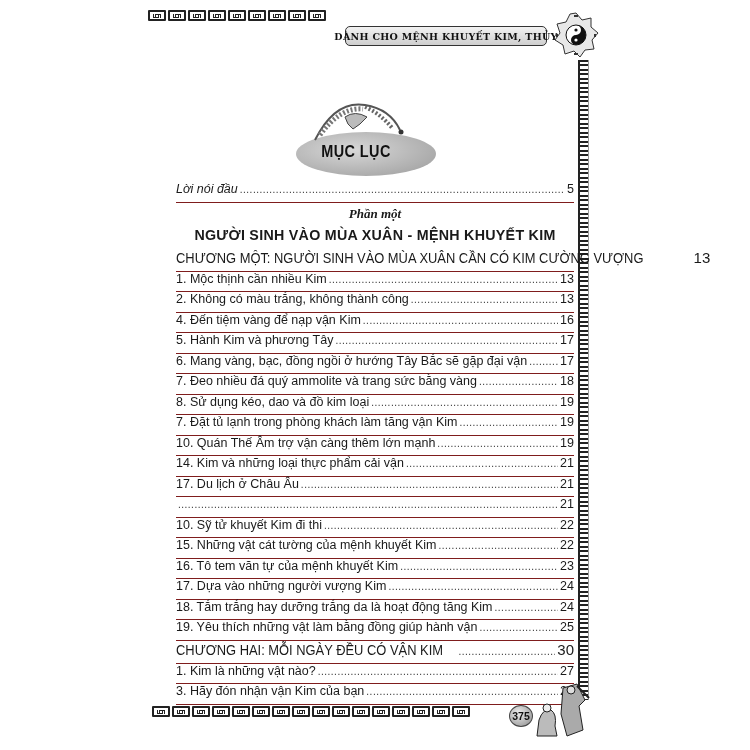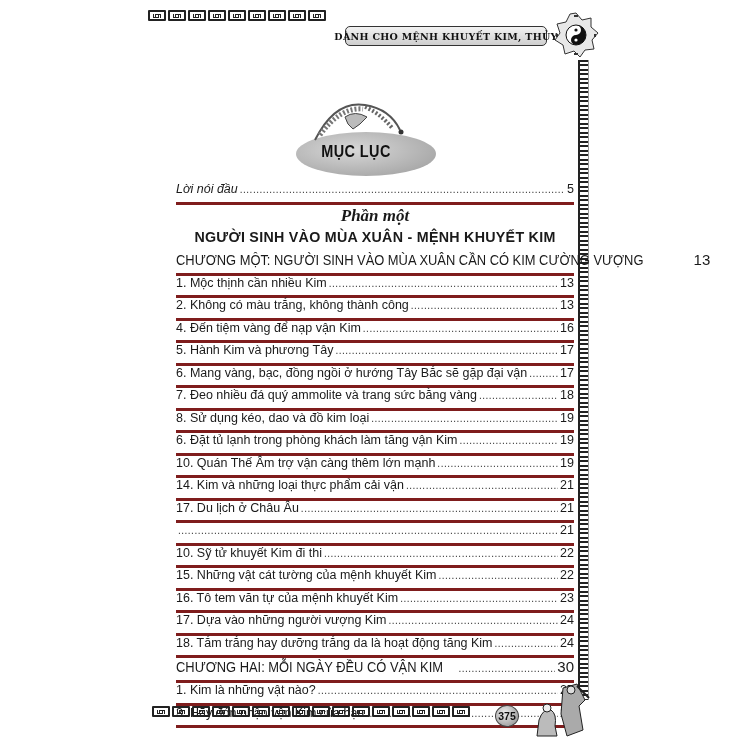--- a/index.html
+++ b/index.html
@@ -31,36 +31,36 @@
     border-left: 2px solid #222; border-right: 1px solid #999; }
   .title-ellipse { position: absolute; left: 296px; top: 132px; width: 140px; height: 44px;
     border-radius: 50%; background: radial-gradient(ellipse at 40% 40%, #d8d8d8, #9a9a9a); }
   .title-text { position: absolute; left: 296px; top: 142px; width: 120px; text-align: center;
     font-family: "Liberation Sans", sans-serif; font-weight: bold; font-size: 17px;
     letter-spacing: 0.5px; color: #111; transform: scaleX(0.85); }
   .wheat { position: absolute; left: 305px; top: 95px; width: 110px; height: 50px; }
 
   .toc { position: absolute; left: 176px; top: 182px; width: 398px; }
   .row { display: flex; align-items: baseline; height: 19.5px; font-size: 12.5px;
-    border-bottom: 3px solid #7f1d1d; white-space: nowrap; }
+    border-bottom: 1px solid #7f1d1d; white-space: nowrap; }
   .row .lbl { flex: 0 0 auto; transform-origin: left; }
   .row .dots { flex: 1 1 auto; overflow: hidden; margin: 0 2px; color: #333;
     letter-spacing: 0.5px; font-size: 10px; }
   .row .dots::before { content: "................................................................................................................................................................"; }
   .row .pg { flex: 0 0 auto; text-align: right; }
   .row.preface .lbl { font-style: italic; }
   .part-label { text-align: center; font-family: "Liberation Serif", serif; font-style: italic;
-    font-weight: bold; font-size: 17px; height: 20px; line-height: 22px; }
+    font-weight: bold; font-size: 13px; height: 20px; line-height: 22px; }
   .part-title { text-align: center; font-weight: bold; font-size: 15.5px; height: 26px; line-height: 24px;
     letter-spacing: 0.3px; transform: scaleX(0.92); }
   .row.chapter { font-size: 15px; height: 22px; }
   .row.chapter .lbl { transform: scaleX(0.86); }
   .row.chapter .dots { margin-left: -28px; }
 
-  .page-number { position: absolute; left: 495px; top: 705px; width: 22px; height: 20px;
+  .page-number { position: absolute; left: 509px; top: 705px; width: 22px; height: 20px;
     border-radius: 50%; background: radial-gradient(circle at 40% 35%, #eee, #888);
     border: 1px solid #444; font-weight: bold; font-size: 10.5px; display: flex;
     align-items: center; justify-content: center; color: #111; }
   .figures { position: absolute; left: 533px; top: 680px; width: 60px; height: 58px; }
 </style>
 </head>
 <body>
 
 <div class="meander-top">
   <div class="mk"></div>
@@ -143,21 +143,21 @@
       <span class="lbl">7. Đeo nhiều đá quý ammolite và trang sức bằng vàng</span>
       <span class="dots"></span>
       <span class="pg">18</span>
     </div>
   <div class="row">
       <span class="lbl">8. Sử dụng kéo, dao và đồ kim loại</span>
       <span class="dots"></span>
       <span class="pg">19</span>
     </div>
   <div class="row">
-      <span class="lbl">6. Đặt tủ lạnh trong phòng khách làm tăng vận Kim</span>
+      <span class="lbl">7. Đặt tủ lạnh trong phòng khách làm tăng vận Kim</span>
       <span class="dots"></span>
       <span class="pg">19</span>
     </div>
   <div class="row">
       <span class="lbl">10. Quán Thế Âm trợ vận càng thêm lớn mạnh</span>
       <span class="dots"></span>
       <span class="pg">19</span>
     </div>
   <div class="row">
       <span class="lbl">14. Kim và những loại thực phẩm cải vận</span>
@@ -190,20 +190,25 @@
     </div>
   <div class="row">
       <span class="lbl">17. Dựa vào những người vượng Kim</span>
       <span class="dots"></span>
       <span class="pg">24</span>
     </div>
   <div class="row">
       <span class="lbl">18. Tắm trắng hay dưỡng trắng da là hoạt động tăng Kim</span>
       <span class="dots"></span>
       <span class="pg">24</span>
+    </div>
+  <div class="row">
+      <span class="lbl">19. Yêu thích những vật làm bằng đồng giúp hành vận</span>
+      <span class="dots"></span>
+      <span class="pg">25</span>
     </div>
 
   <div class="row chapter">
     <span class="lbl">CHƯƠNG HAI: MỖI NGÀY ĐỀU CÓ VẬN KIM</span>
     <span class="dots"></span>
     <span class="pg">30</span>
   </div>
   <div class="row">
       <span class="lbl">1. Kim là những vật nào?</span>
       <span class="dots"></span>

